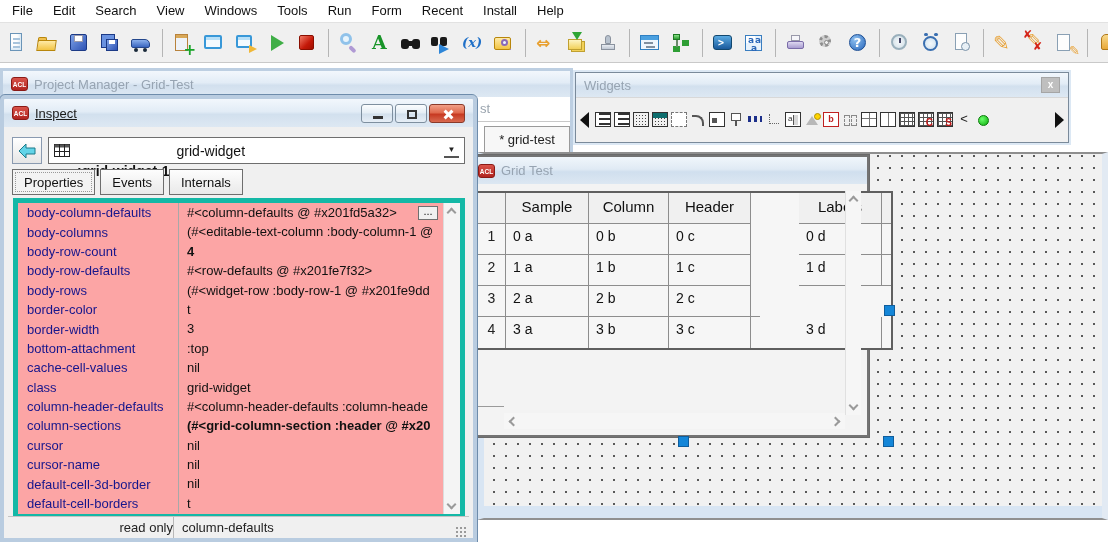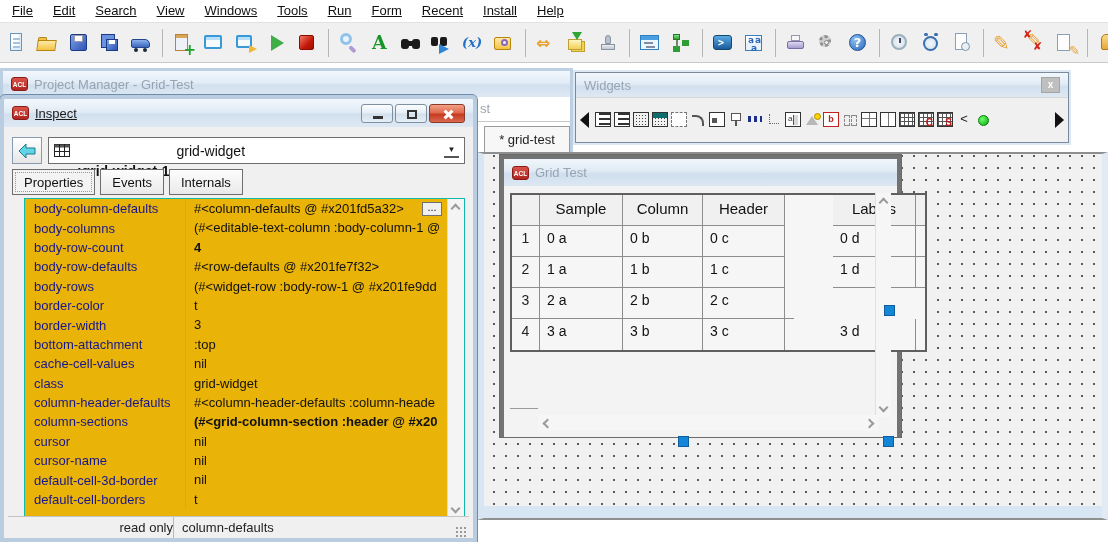--- a/index.html
+++ b/index.html
@@ -1,21 +1,21 @@
 <!DOCTYPE html>
 <html><head>
 <meta charset="utf-8">
 <style>
   html,body{margin:0;padding:0;background:#fff;font-family:"Liberation Sans",sans-serif;}
   #root{position:relative;width:1108px;height:542px;overflow:hidden;background:#fff;}
   [data-interactable]{box-sizing:border-box;}
 
   
   .menubar{position:absolute;left:0;top:0;width:1108px;height:23px;background:#fff;border-bottom:1px solid #e2e2e2;display:flex;align-items:center;padding-left:2px;}
-  .mitem{padding:0 10px;font-size:13px;color:#111;line-height:22px;cursor:default;text-decoration:underline;}
+  .mitem{padding:0 10px;font-size:13px;color:#111;line-height:22px;cursor:default;}
 
   
   .toolbar{position:absolute;left:0;top:23px;width:1108px;height:40px;background:#f0f0f0;border-bottom:1px solid #c9c9c9;display:flex;align-items:center;padding-left:5px;overflow:hidden;}
   .tbsep{width:1px;height:28px;background:#b5b5b5;margin:0 8px 0 2px;flex:none;}
   .tbicon{width:24px;height:24px;position:relative;flex:none;margin-right:7px;}
   .tbicon::before,.tbicon::after{content:"";position:absolute;box-sizing:border-box;font-family:"DejaVu Sans",sans-serif;}
   .i-new-file::before{left:5px;top:2px;width:12px;height:18px;background:#fdfdfd;border:1px solid #6a94b8;box-shadow:inset -2px -2px 3px #d8e8f4;}
   .i-new-file::after{left:8px;top:7px;width:7px;height:2px;background:#a8c4dc;box-shadow:0 4px 0 #a8c4dc,0 8px 0 #a8c4dc;}
   .i-open-folder::before{left:2px;top:6px;width:9px;height:5px;background:#f0c050;border:1px solid #b8860b;border-bottom:none;border-radius:2px 2px 0 0;}
   .i-open-folder::after{left:1px;top:9px;width:19px;height:11px;background:linear-gradient(#ffeaa6,#f2c443);border:1px solid #b8860b;transform:skewX(-8deg);}
@@ -131,21 +131,21 @@
   .w-less-than{border:none;background:none;color:#222;font-size:13px;line-height:14px;text-align:center;}
   .w-green-led{border:none;background:none;}
   .w-green-led::after{content:"";position:absolute;left:3px;top:3px;width:9px;height:9px;border-radius:50%;background:radial-gradient(circle at 35% 35%,#6aff6a,#0cab0c);border:1px solid #087a08;}
 
   
   .designer{left:477px;top:152px;width:631px;height:368px;border-top:2px solid #8f8f8f;border-left:7px solid #d8e5f3;border-right:6px solid #e2eaf3;border-bottom:2px solid #909090;background:#f1f1f1;z-index:3;}
   .dots{position:absolute;left:0;top:0;right:0;bottom:12px;background:radial-gradient(circle,#595959 1px,transparent 1.4px) 4px 8px/12px 12px,#f1f1f1;}
   .dstrip{position:absolute;left:0;right:0;bottom:0;height:12px;background:#d8e5f3;}
 
   
-  .gridwin{left:500px;top:155px;width:401px;height:282px;border:4px solid #737373;outline:1px solid #6a6a6a;background:#701a75;z-index:4;}
+  .gridwin{left:468px;top:155px;width:401px;height:282px;border:2px solid #737373;outline:1px solid #6a6a6a;background:#701a75;z-index:4;}
   .gridwin .titlebar{height:27px;background:linear-gradient(180deg,#f0f6fb,#e0eaf4 45%,#d0dfee 55%,#dce7f2);}
   .gcontent{position:relative;height:251px;background:#f3f3f3;}
   .gtable{position:absolute;left:6px;top:7px;border:2px solid #5f5f5f;background:#f6f6f6;}
   .grow{display:flex;height:31px;}
   .gc{border-right:1px solid #8d8d8d;border-bottom:1px solid #8d8d8d;font-size:14px;color:#111;padding:4px 0 0 7px;overflow:hidden;box-sizing:border-box;}
   .grow:last-child .gc{border-bottom:none;}
   .gc.h{text-align:center;font-size:15px;background:#f0f0f0;padding-left:0;padding-top:5px;}
   .gc.num{text-align:center;padding-left:0;color:#222;}
   .c0{width:28px;flex:none;}.c1{width:83px;flex:none;}.c2{width:80px;flex:none;}.c3{width:82px;flex:none;}.c4{width:83px;flex:none;margin-left:48px;}
   .cf{width:9px;flex:none;border-right:none;}
@@ -172,21 +172,21 @@
   .glyph-x::after{content:"";position:absolute;left:0;top:0;width:11px;height:3px;background:#fff;transform:rotate(-90deg);}
   .navrow{position:absolute;left:8px;top:38px;right:8px;height:27px;display:flex;align-items:center;}
   .backbtn{width:30px;height:27px;background:linear-gradient(#ffffff,#e6e6e6);border:1px solid #8a9ab0;display:flex;align-items:center;justify-content:center;flex:none;}
   .combo{margin-left:6px;flex:1;height:27px;background:#fff;border:1px solid #6e6e6e;display:flex;align-items:center;padding:0 5px;gap:7px;}
   .combo .oid{font-size:14px;font-weight:bold;color:#111;margin-top:40px;}
   .combo .ocls{font-size:14px;color:#111;}
   .combo .drop{margin-left:auto;width:15px;text-align:center;font-size:8px;color:#222;border-bottom:2px solid #555;line-height:12px;}
   .tabsrow{position:absolute;left:8px;top:70px;display:flex;gap:5px;}
   .itab{height:26px;padding:0 11px;font-size:13px;color:#111;background:linear-gradient(#fdfdfd,#e9e9e9);border:1px solid #6e6e6e;font-family:"Liberation Sans",sans-serif;}
   .itab.active{background:#f3f3f3;outline:1px dotted #999;outline-offset:-4px;}
-  .ptable{position:absolute;left:20px;top:99px;right:8px;height:321px;background:#eab308;border:1px solid #14b8a6;overflow:hidden;}
+  .ptable{position:absolute;left:9px;top:99px;right:8px;height:321px;background:#fca5a5;border:5px solid #14b8a6;overflow:hidden;}
   .prow{display:flex;height:19.4px;align-items:center;}
   .pname{width:160px;flex:none;font-size:13px;color:#16168c;padding-left:9px;white-space:nowrap;overflow:hidden;}
   .pval{flex:1;font-size:13px;color:#111;padding-left:8px;border-left:1px solid #a8a8a8;height:100%;line-height:19.4px;white-space:nowrap;overflow:hidden;}
   .pval.bold{font-weight:bold;}
   .ellbtn{position:absolute;right:22px;top:3px;width:20px;height:14px;background:#f0f0f0;border:1px solid #707070;font-size:11px;line-height:9px;text-align:center;color:#111;}
   .vscroll1{position:absolute;right:0;top:0;bottom:0;width:17px;background:#f4f4f4;border-left:1px solid #dcdcdc;}
   .statusbar{position:absolute;left:4px;right:4px;bottom:0;height:22px;background:#f0f0f0;border-top:1px solid #c4c4c4;display:flex;align-items:center;font-size:13px;color:#222;}
   .st-left{width:166px;flex:none;padding-left:6px;border-right:1px solid #b8b8b8;height:100%;line-height:21px;text-align:right;}
   .st-right{padding-left:8px;flex:1;}
   .grip{width:12px;height:12px;margin:8px 2px 0 0;background:radial-gradient(#9a9a9a 1px,transparent 1.3px) 0 0/4px 4px;}

